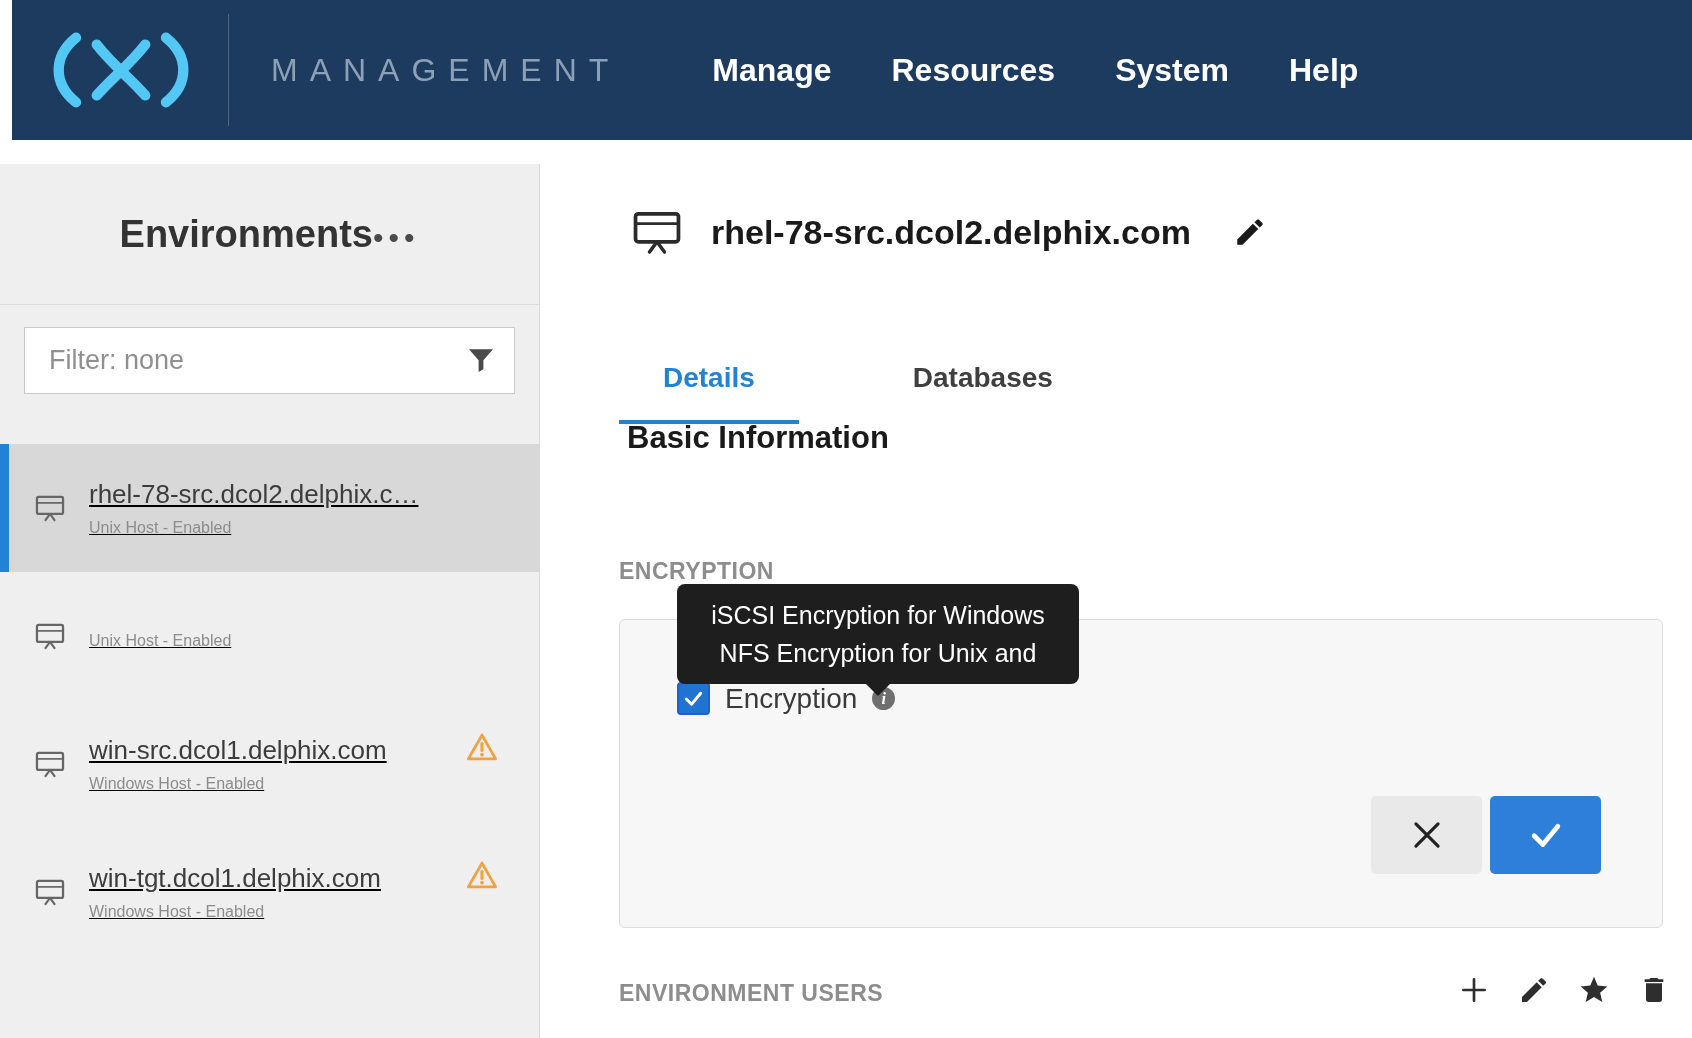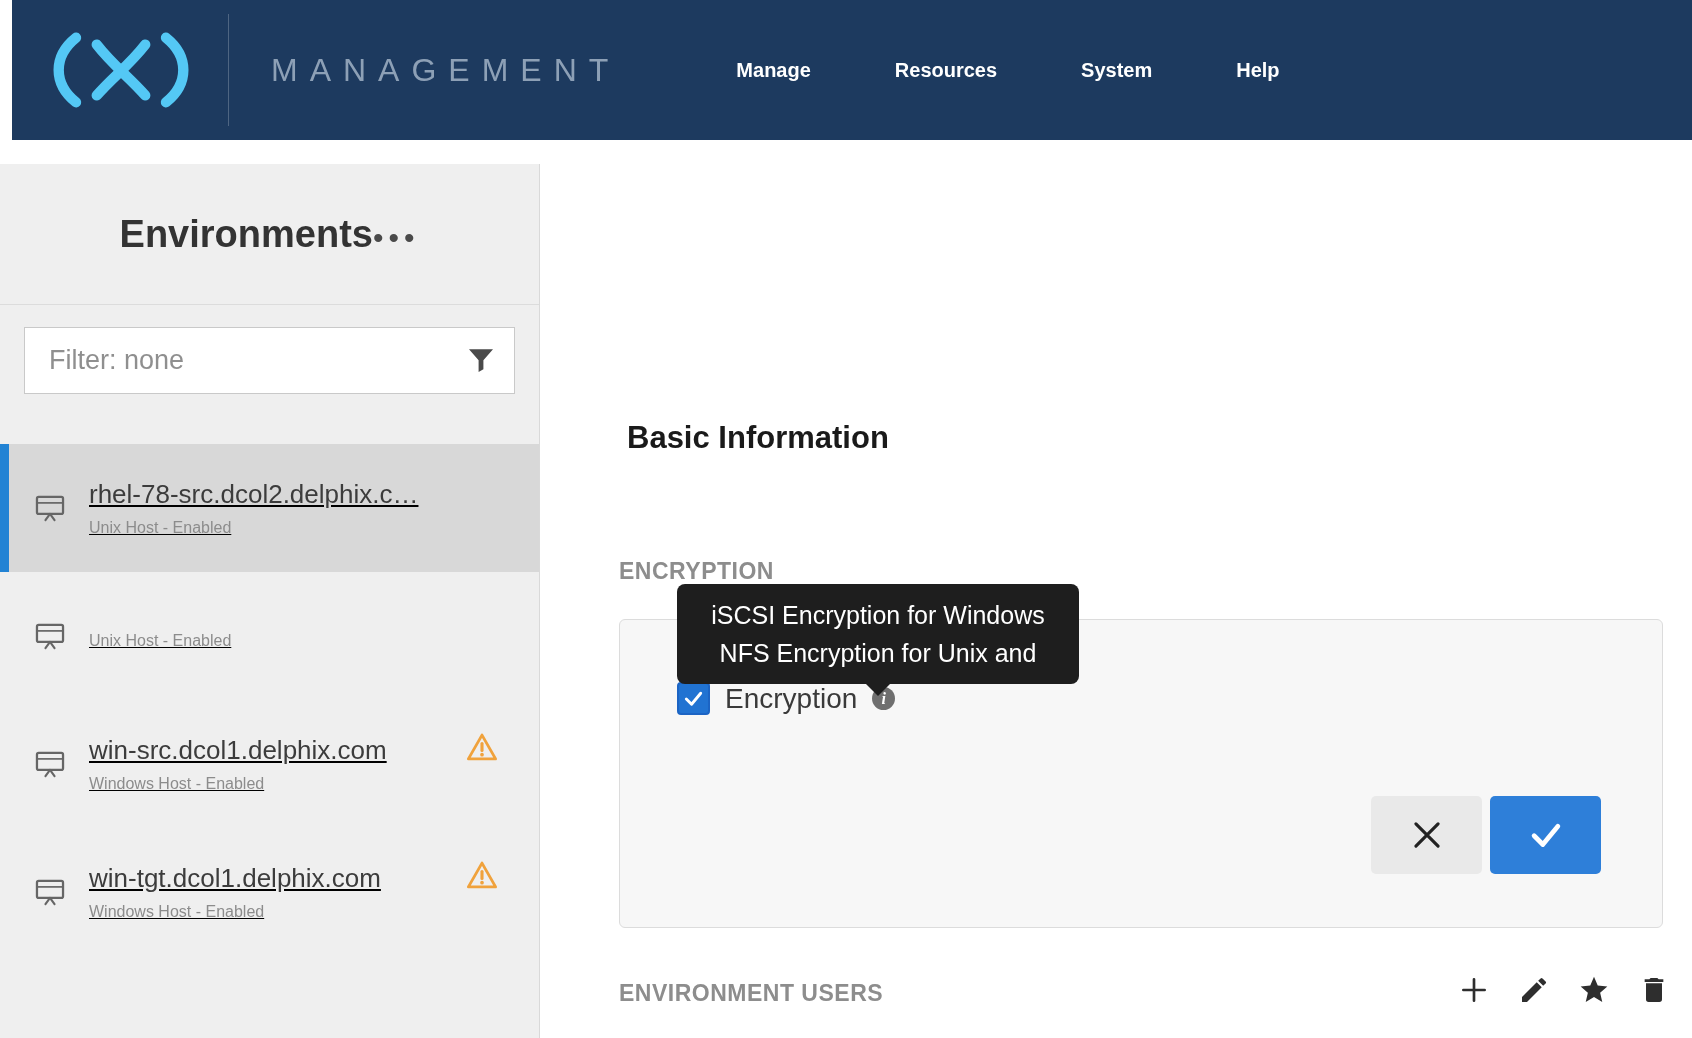--- a/index.html
+++ b/index.html
@@ -7,21 +7,21 @@
   body { font-family:"Liberation Sans","DejaVu Sans",sans-serif; background:#fff; overflow:hidden; }
   .app { position:relative; width:1692px; height:1038px; background:#fff; overflow:hidden; }
 
   
   .topbar { position:absolute; top:0; left:12px; width:100%; height:140px; background:#1d3a5f; display:flex; align-items:center; }
   .logo { margin-left:34px; width:150px; height:84px; flex:0 0 auto; display:flex; align-items:center; cursor:pointer; }
   .logo svg { width:100%; height:100%; }
   .topbar-divider { width:1px; height:112px; background:rgba(255,255,255,0.22); margin-left:32px; }
   .product { margin-left:42px; font-size:32px; letter-spacing:12px; color:#8da0b6; font-weight:400; white-space:nowrap; }
   .topnav { margin-left:92px; display:flex; align-items:center; gap:60px; }
-  .topnav a { color:#fff; font-size:20px; font-weight:700; text-decoration:none; cursor:pointer;margin-left:24px; }
+  .topnav a { color:#fff; font-size:32px; font-weight:700; text-decoration:none; cursor:pointer; }
 
   
   .sidebar { position:absolute; top:164px; left:0; width:540px; bottom:0; background:#efefef; border-right:1px solid #d9d9d9; }
   .sidebar-header { height:141px; display:flex; align-items:center; justify-content:center; padding:0 36px; border-bottom:1px solid #dcdcdc; }
   .sidebar-title { font-size:38px; font-weight:700; color:#333; }
   .overflow-menu { font-size:30px; letter-spacing:5px; color:#4a4a4a; cursor:pointer; line-height:1; padding-top:8px; }
   .filter-wrap { margin:22px 24px 0; position:relative; }
   .filter-input { width:100%; height:67px; background:#fff; border:1px solid #c9c9c9; border-radius:0; font-size:27px; color:#555; padding:0 64px 0 24px; font-family:inherit; outline:none; }
   .filter-input::placeholder { color:#8f8f8f; }
   .funnel { position:absolute; right:18px; top:17px; width:32px; height:32px; color:#4a4a4a; cursor:pointer; }
@@ -189,21 +189,34 @@
         <svg class="warn-icon">
             <use href="#icon-warn"></use>
           </svg>
       </div>
 
     </div>
   </aside>
 
   <main class="main">
 
-
+    <div class="title-row">
+      <svg class="host-icon-lg">
+          <use href="#icon-host"></use>
+        </svg>
+      <div class="page-title">rhel-78-src.dcol2.delphix.com</div>
+      <svg class="edit-icon">
+          <use href="#icon-pencil"></use>
+        </svg>
+    </div>
+
+    <div class="tabs">
+      <div class="tab active">Details</div>
+      <div class="tab">Databases</div>
+    </div>
 
     <div class="section-heading">Basic Information</div>
 
     <div class="group-label encryption-label">ENCRYPTION</div>
 
     <div class="enc-panel"></div>
 
     <div class="tooltip">
       <div>iSCSI Encryption for Windows</div>
       <div>NFS Encryption for Unix and</div>

